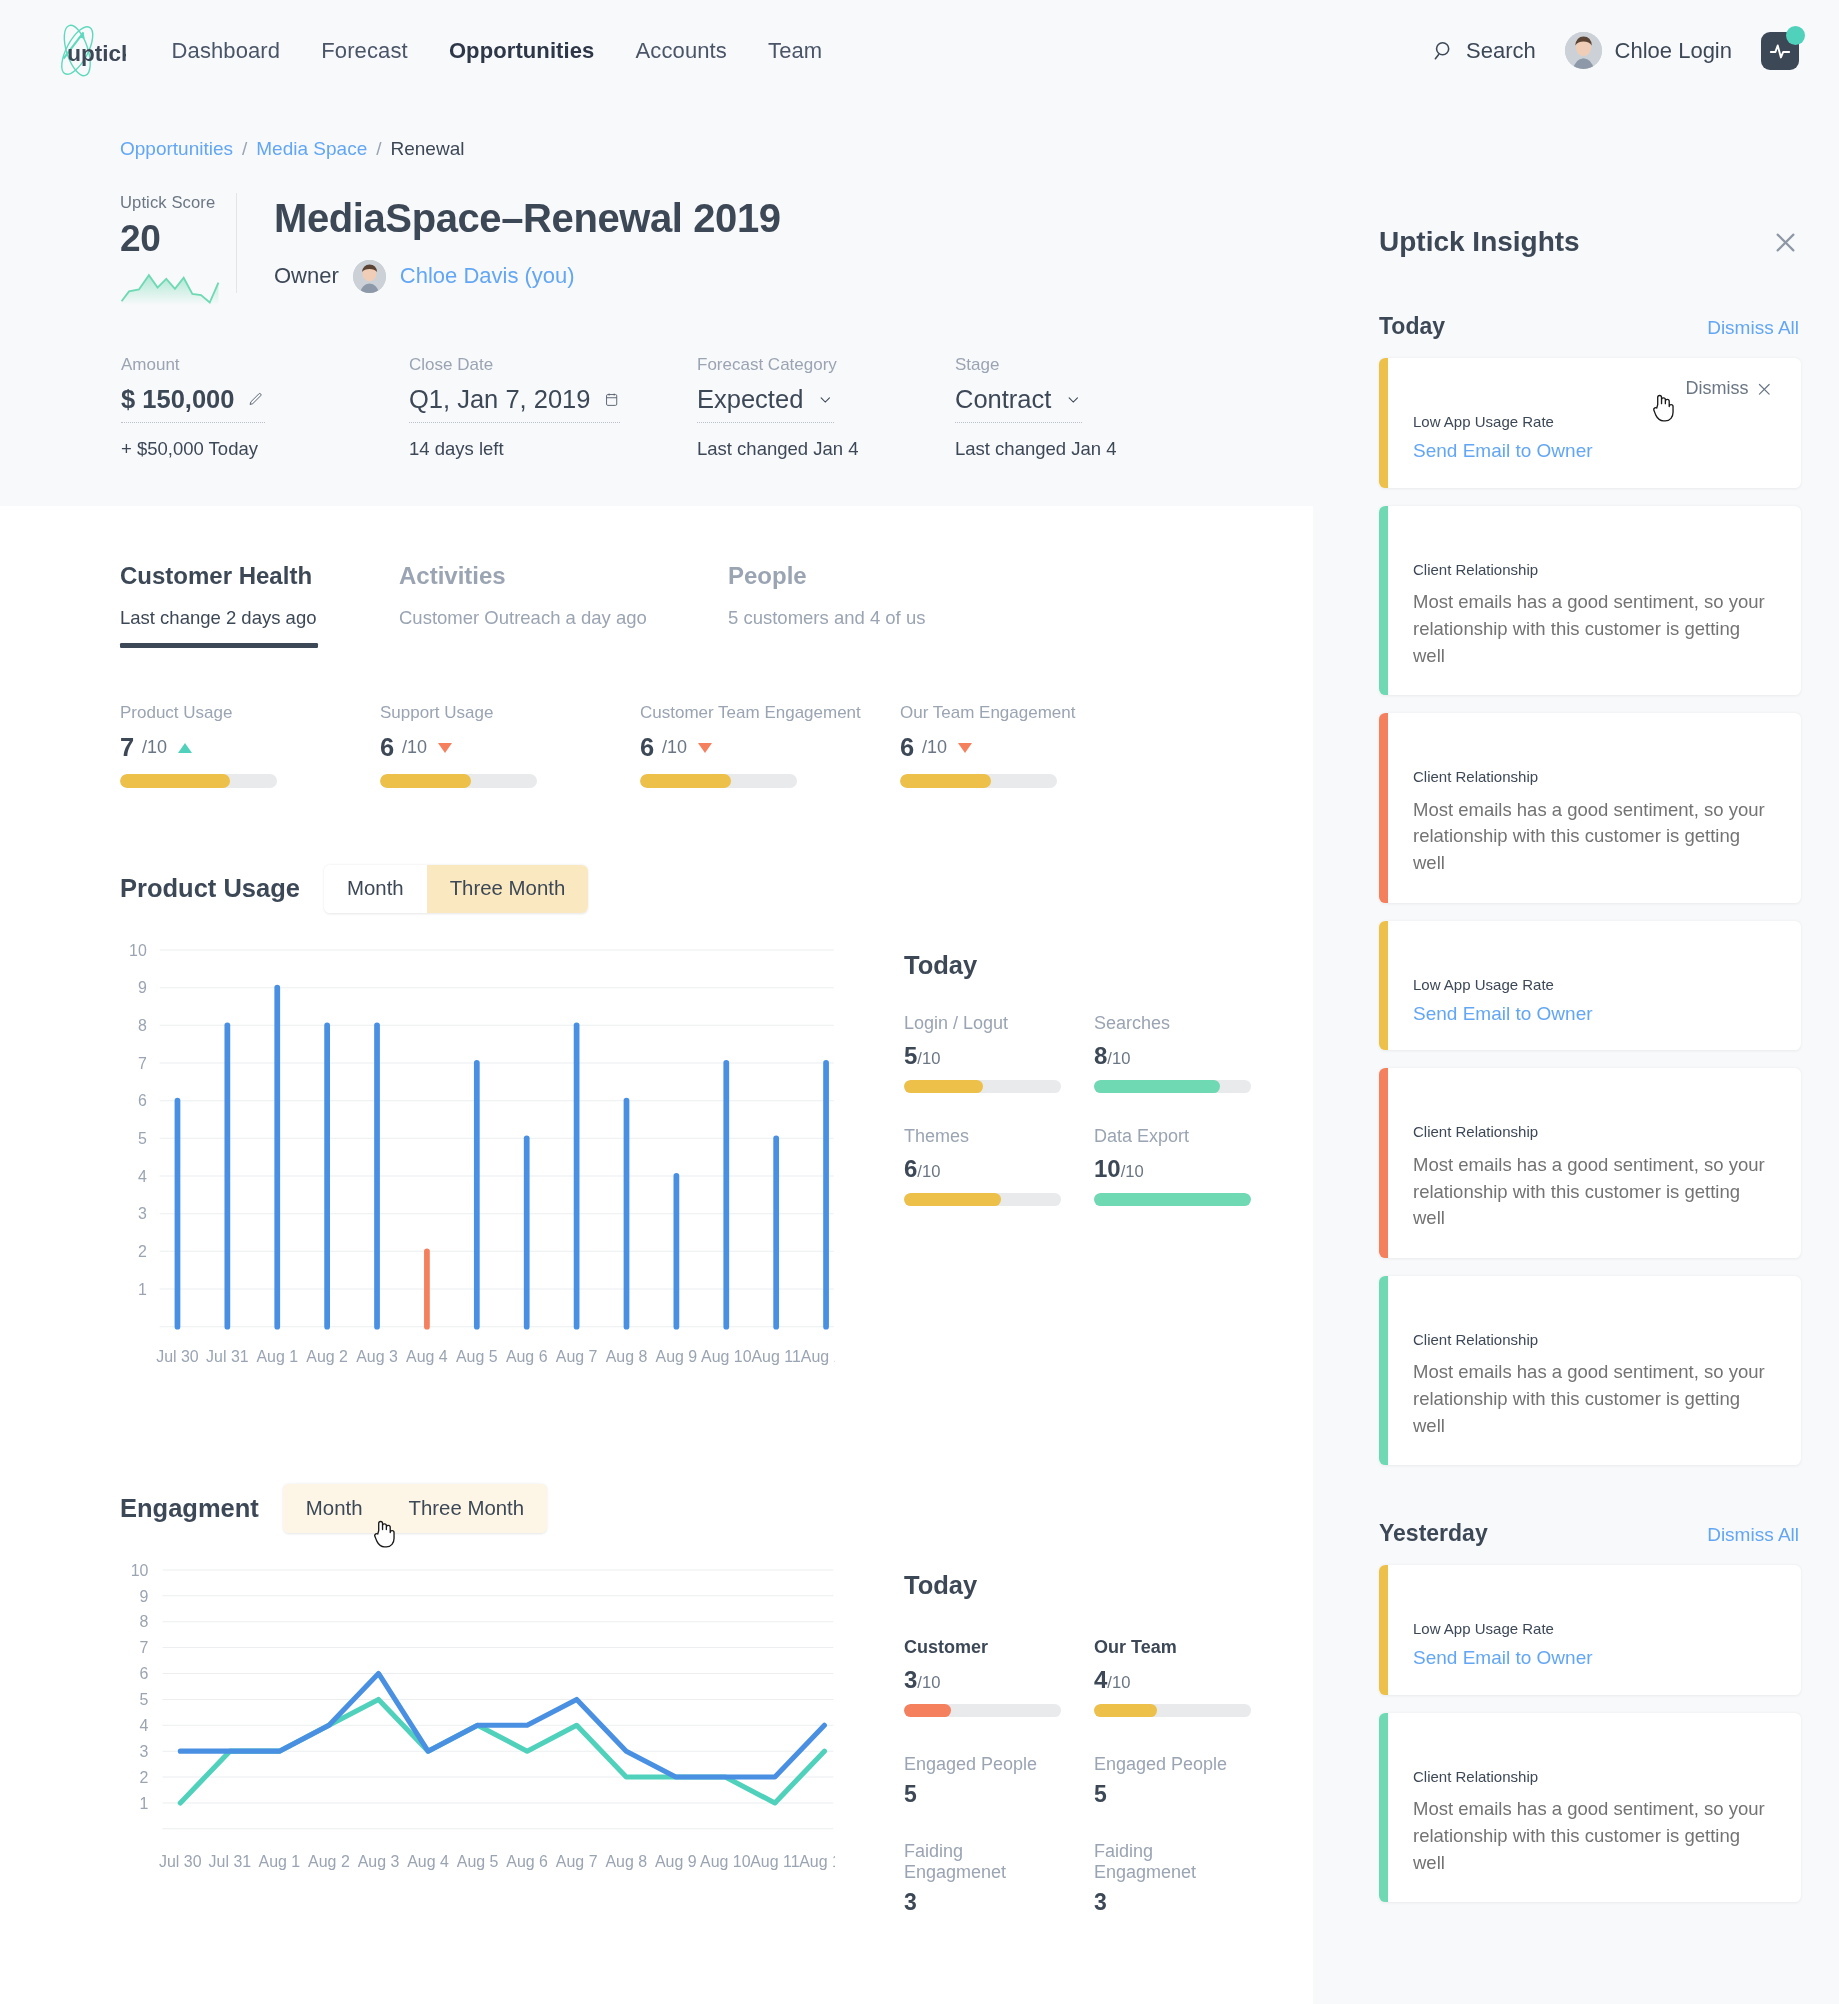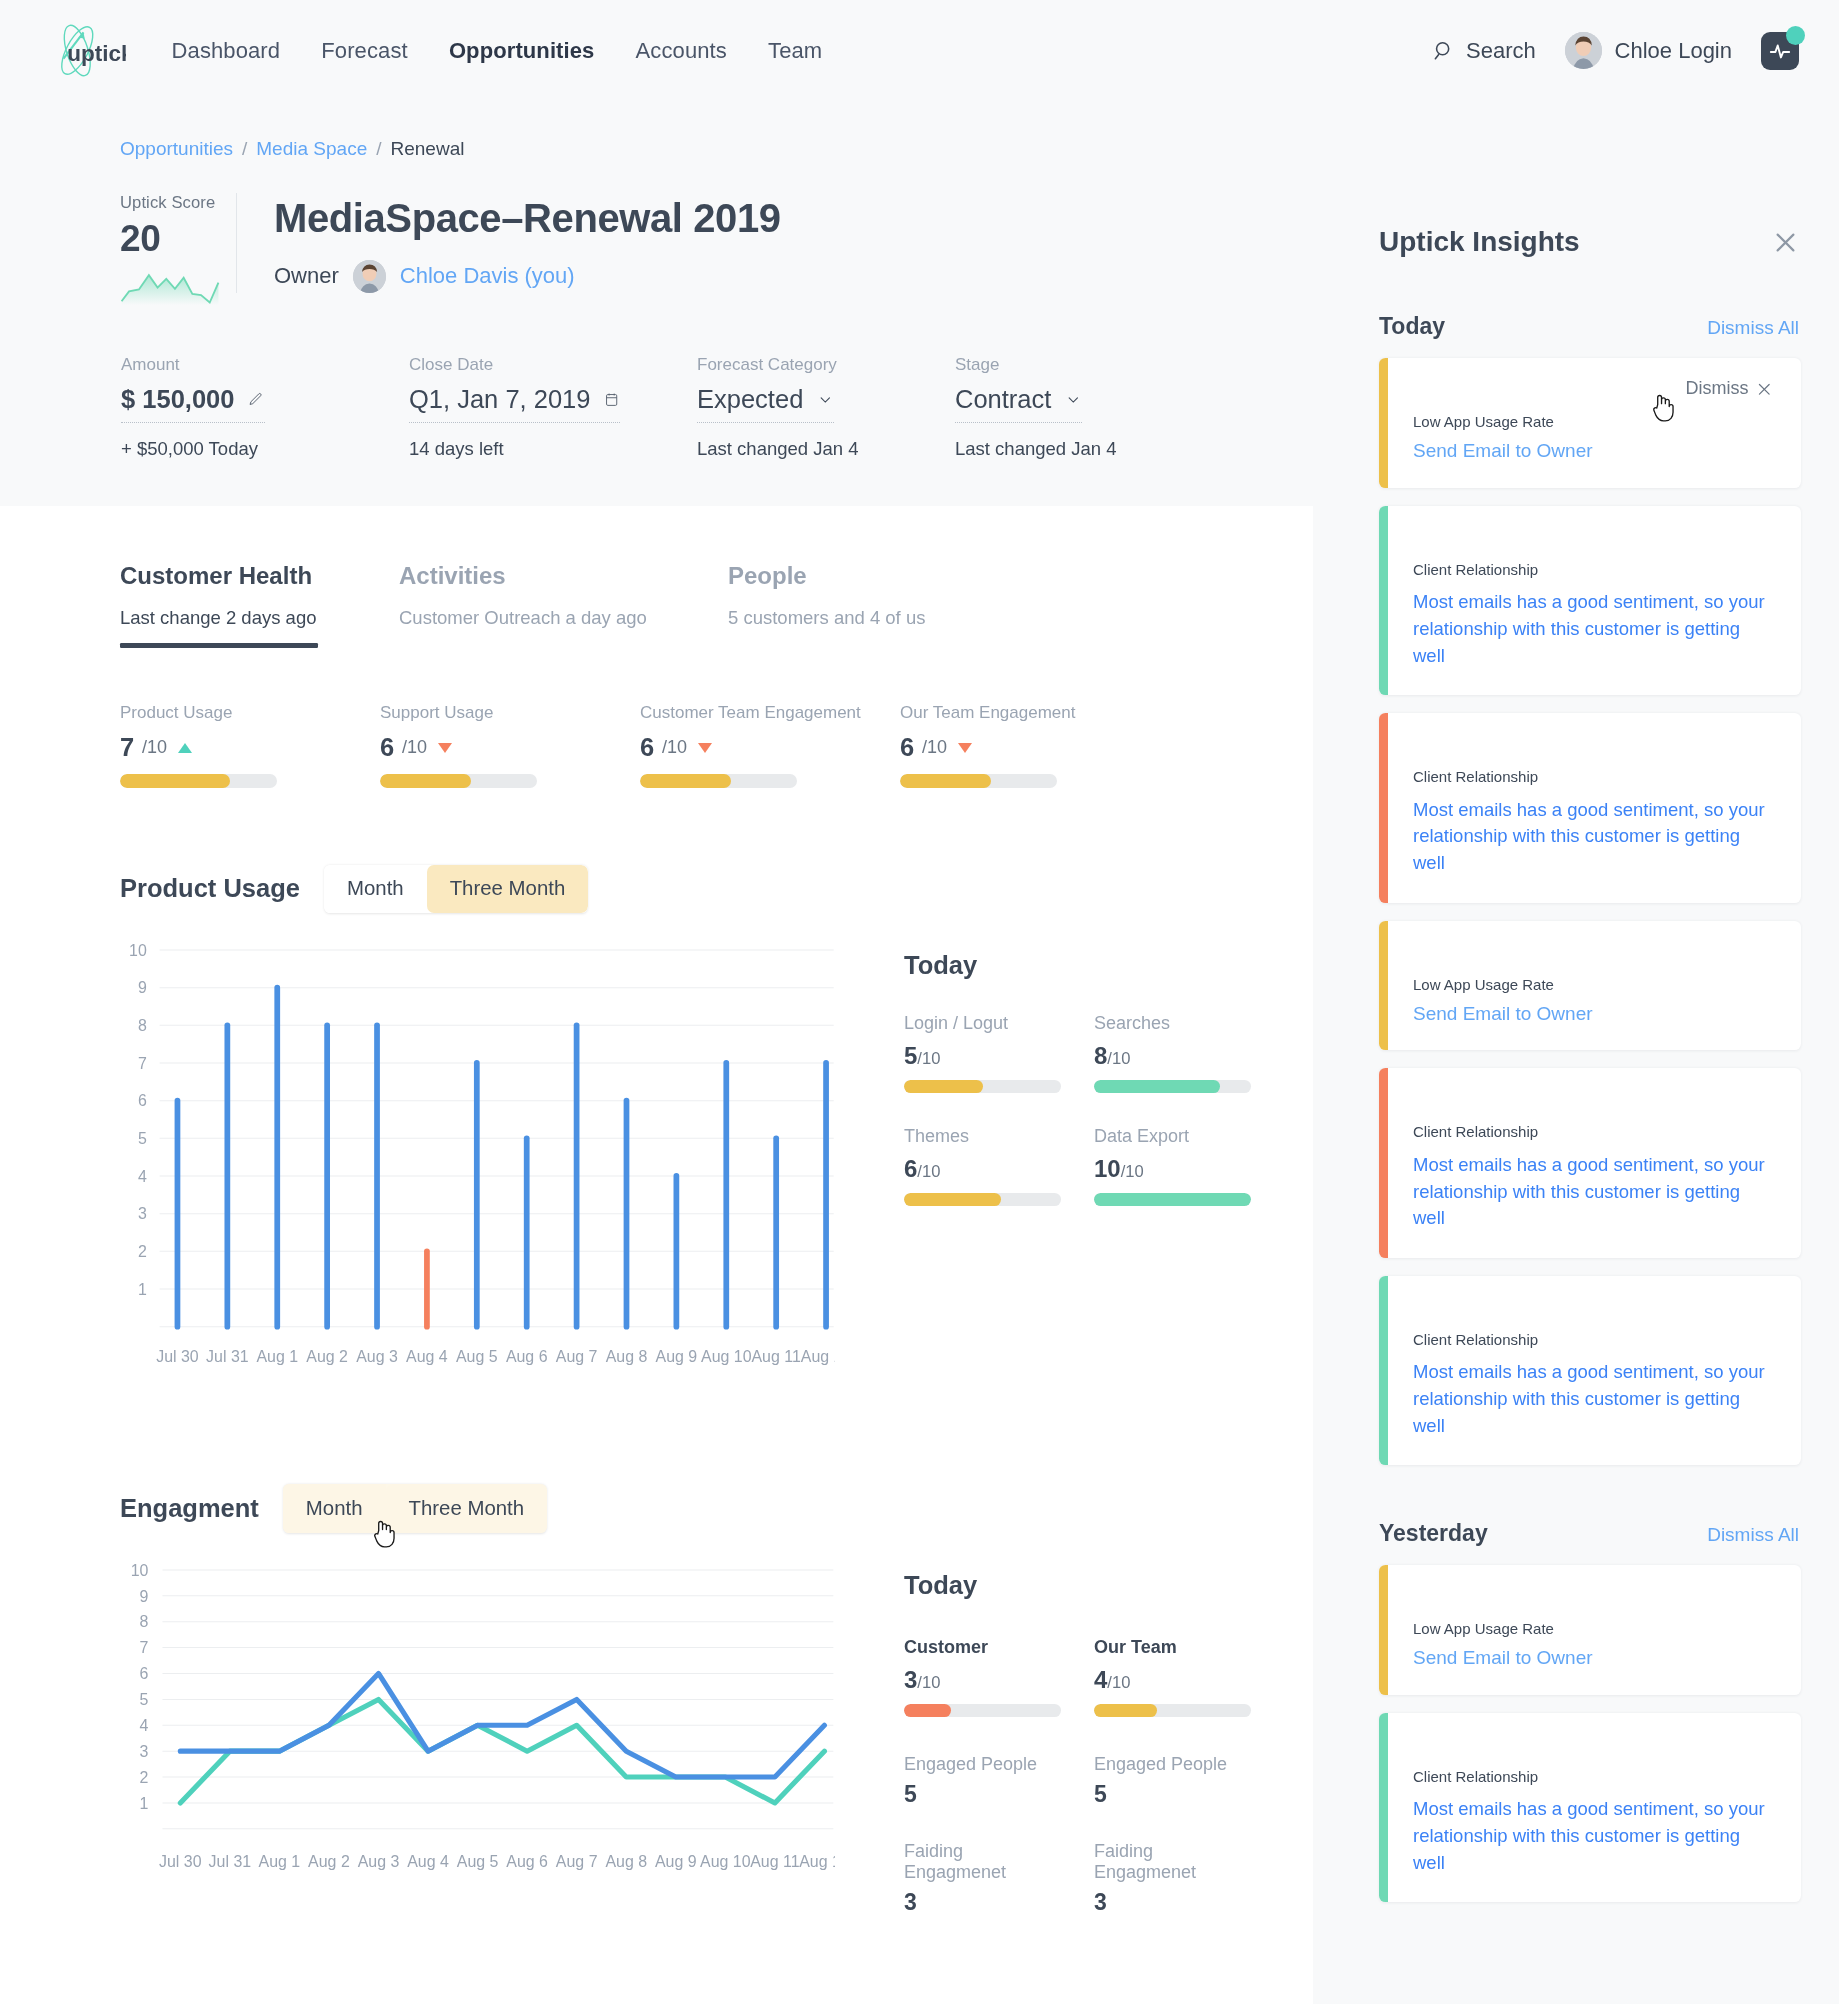--- a/index.html
+++ b/index.html
@@ -115,21 +115,21 @@
   .chart-sec { padding-left: 120px; margin-top: 77px; }
   .chart-head { display:flex; align-items:center; gap: 24px; }
   .chart-title { font-size: 25.5px; font-weight:bold; color:#3d4857; }
   .toggle { display:flex; border-radius: 6.4px; overflow:hidden; box-shadow: 0 0.6px 2.6px rgba(0,0,0,.10); }
   .toggle.tinted { background:#fdf7e8; }
   .toggle-btn {
     font-size: 20.4px; padding: 12.8px 23px; cursor:pointer; color:#3d4857;
     background:#ffffff; white-space:nowrap;
   }
   .toggle.tinted .toggle-btn { background:#fdf6e6; }
-  .toggle-btn.on { background:#fae9c0;border-radius:7px; }
+  .toggle-btn.on { background:#fae9c0; }
 
   .chart-body { display:flex; margin-top: 28px; }
   .chart-area { width: 727px; flex:none; position:relative; }
   .today-panel { width: 357px; flex:none; padding-left: 57px; padding-top: 10.2px; }
   .today-title { font-size: 25.5px; font-weight:bold; color:#3d4857; }
   .tp-block { margin-top: 34px; }
   .tp-lbl { font-size: 18px; color:#9aa4b2; }
   .tp-lbl.strong { color:#3d4857; font-weight:bold; }
   .tp-val { margin-top: 7.7px; }
   .tp-num { font-size: 24px; font-weight:bold; color:#3d4857; }
@@ -157,21 +157,21 @@
   .ins-list { padding: 0 38px 0 66px; margin-top: 18px; }
   .ins-card {
     background:#ffffff; border-radius: 6.4px; margin-bottom: 18px;
     position:relative; overflow:hidden;
     box-shadow: 0 0.6px 3.2px rgba(30,40,60,.07);
     padding: 24px 28px 25.5px 34px;
   }
   .ins-accent { position:absolute; left:0; top:0; bottom:0; width: 9px; }
   .ins-card-title { font-size: 15px; font-weight:normal; color:#3d4857;margin-top:31px; }
   .ins-card-action { font-size: 19px; color:#62a6f5; margin-top: 10.2px; cursor:pointer; }
-  .ins-card-body { font-size: 18.5px; color:#3b82f6; margin-top: 11.5px; line-height: 1.45; }
+  .ins-card-body { font-size: 18.5px; color:#737373; margin-top: 11.5px; line-height: 1.45; }
   .ins-dismiss {
     position:absolute; right: 28px; top: 20.4px;
     font-size: 18px; color:#6b7684; display:flex; align-items:center; gap:8px; cursor:pointer;
   }
   .cursor-abs { position:absolute; pointer-events:none; }
 </style>
 </head>
 <body>
 
 <div class="topnav">

